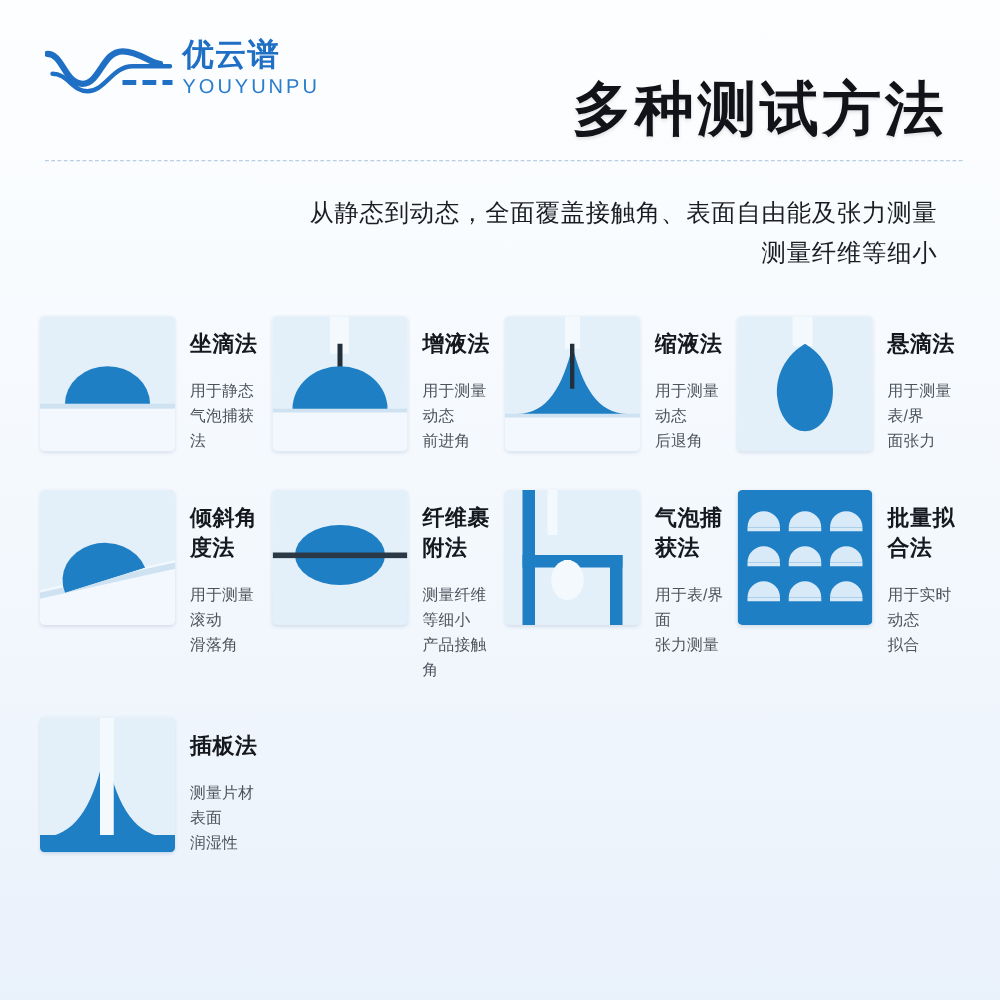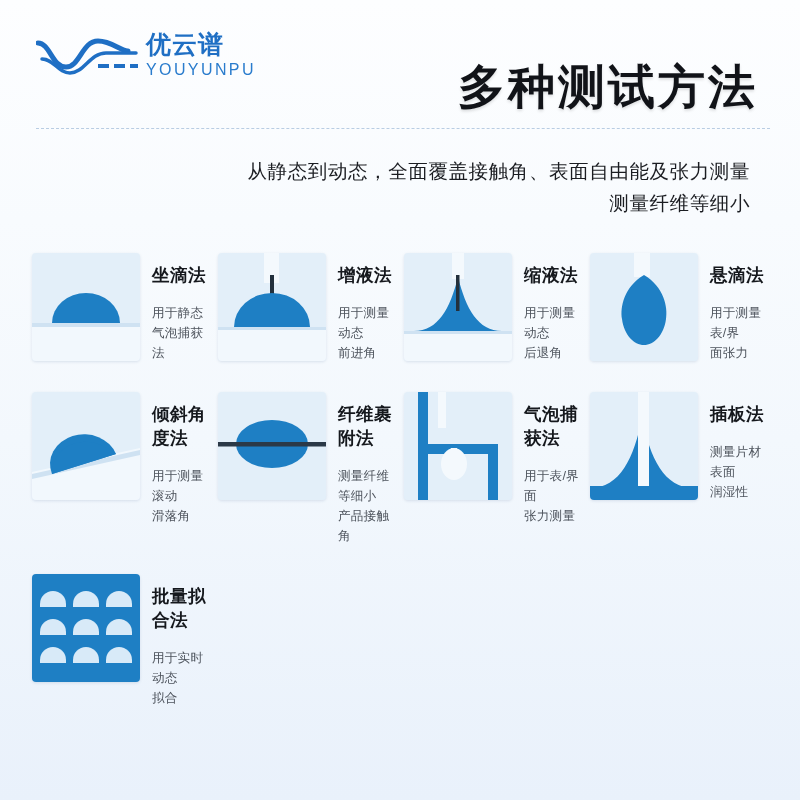--- a/index.html
+++ b/index.html
@@ -270,38 +270,20 @@
           <rect x="34" y="0" width="8" height="36" fill="#f4f9fd"></rect>
           <ellipse cx="50" cy="72" rx="13" ry="16" fill="#f4f9fd"></ellipse>
           <rect x="47" y="56" width="6" height="16" fill="#f4f9fd"></rect>
         </svg>
       </div>
       <div class="txt">
         <div class="name">气泡捕获法</div>
         <div class="desc">
           <div>用于表/界面</div>
           <div>张力测量</div>
-        </div>
-      </div>
-    </div>
-
-    <div class="cell">
-      <div class="thumb">
-        <svg viewBox="0 0 108 108" xmlns="http://www.w3.org/2000/svg">
-          <rect width="108" height="108" fill="#e3eff9"></rect>
-          <path d="M0 96 C30 96 44 66 52 26 C60 66 74 96 104 96 Z" fill="#1e7fc4"></path>
-          <rect x="0" y="94" width="108" height="14" fill="#1e7fc4"></rect>
-          <rect x="48" y="0" width="11" height="94" fill="#f4f9fd"></rect>
-        </svg>
-      </div>
-      <div class="txt">
-        <div class="name">插板法</div>
-        <div class="desc">
-          <div>测量片材表面</div>
-          <div>润湿性</div>
         </div>
       </div>
     </div>
 
     <div class="cell">
       <div class="thumb">
         <svg viewBox="0 0 108 108" xmlns="http://www.w3.org/2000/svg">
           <rect width="108" height="108" fill="#1e7fc4"></rect>
           <g fill="#d8eaf8">
             <path d="M8 30 A13 13 0 0 1 34 30 Z"></path>
@@ -327,14 +309,32 @@
       </div>
       <div class="txt">
         <div class="name">批量拟合法</div>
         <div class="desc">
           <div>用于实时动态</div>
           <div>拟合</div>
         </div>
       </div>
     </div>
 
+    <div class="cell">
+      <div class="thumb">
+        <svg viewBox="0 0 108 108" xmlns="http://www.w3.org/2000/svg">
+          <rect width="108" height="108" fill="#e3eff9"></rect>
+          <path d="M0 96 C30 96 44 66 52 26 C60 66 74 96 104 96 Z" fill="#1e7fc4"></path>
+          <rect x="0" y="94" width="108" height="14" fill="#1e7fc4"></rect>
+          <rect x="48" y="0" width="11" height="94" fill="#f4f9fd"></rect>
+        </svg>
+      </div>
+      <div class="txt">
+        <div class="name">插板法</div>
+        <div class="desc">
+          <div>测量片材表面</div>
+          <div>润湿性</div>
+        </div>
+      </div>
+    </div>
+
   </div>
 </div>
 
 </body></html>

